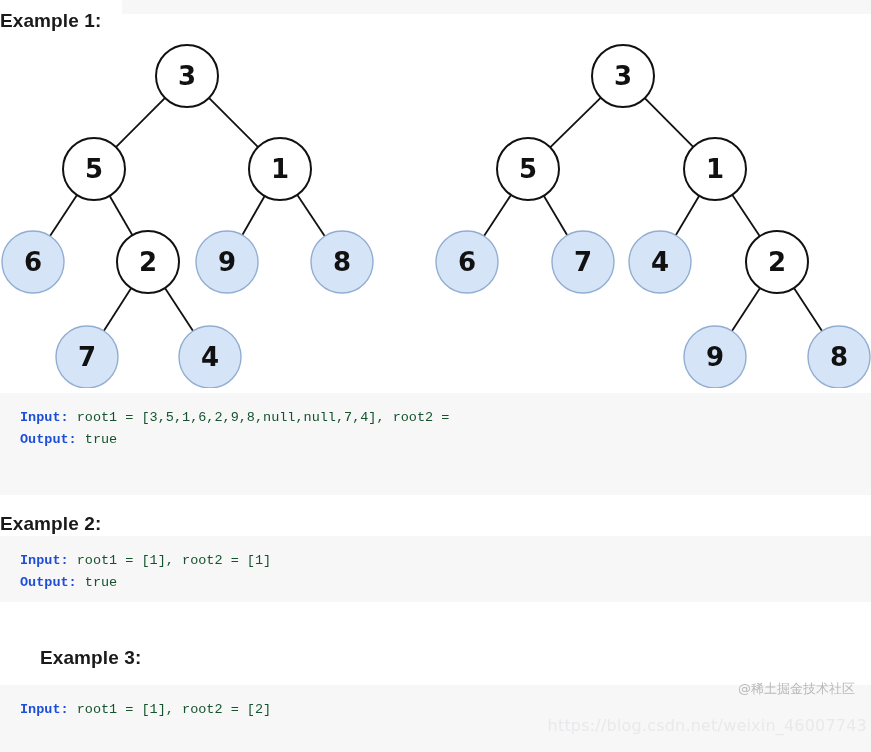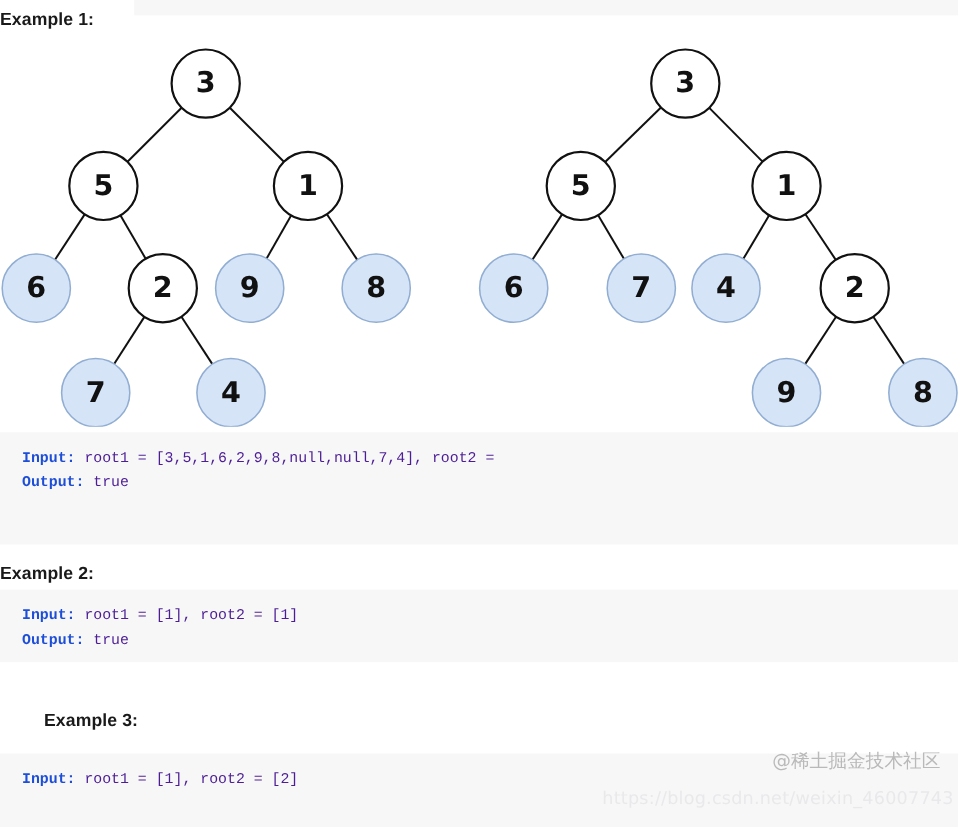--- a/index.html
+++ b/index.html
@@ -22,21 +22,21 @@
     left: 122px;
     top: 0;
     width: 749px;
     height: 14px;
     background: #f7f7f7;
   }
 
   .example-heading {
     position: absolute;
     left: 0;
-    font-size: 16px;
+    font-size: 19px;
     font-weight: bold;
     color: #1a1a1a;
     letter-spacing: 0.1px;
     white-space: nowrap;
   }
   #heading-1 { top: 10px; }
   #heading-2 { top: 513px; }
   #heading-3 { top: 647px; padding-left: 40px; }
 
   
@@ -64,28 +64,28 @@
   }
   #code-1 { top: 393px; height: 102px; }
   #code-2 { top: 536px; height: 66px; }
   #code-3 { top: 685px; height: 67px; }
 
   .code-line { white-space: pre-wrap; }
   .code-label {
     font-weight: bold;
     color: #1d4ed8;
   }
-  .code-val { color: #4c1d95; }
+  .code-val { color: #14532d; }
 
   
   .wm-community {
     position: absolute;
     right: 16px;
     top: 680px;
-    font-size: 17px;
+    font-size: 13px;
     color: #b9b9b9;
     white-space: nowrap;
     font-family: "DejaVu Sans", sans-serif;
   }
   .wm-url {
     position: absolute;
     right: 4px;
     top: 716px;
     font-size: 16px;
     color: #e9e9ec;

